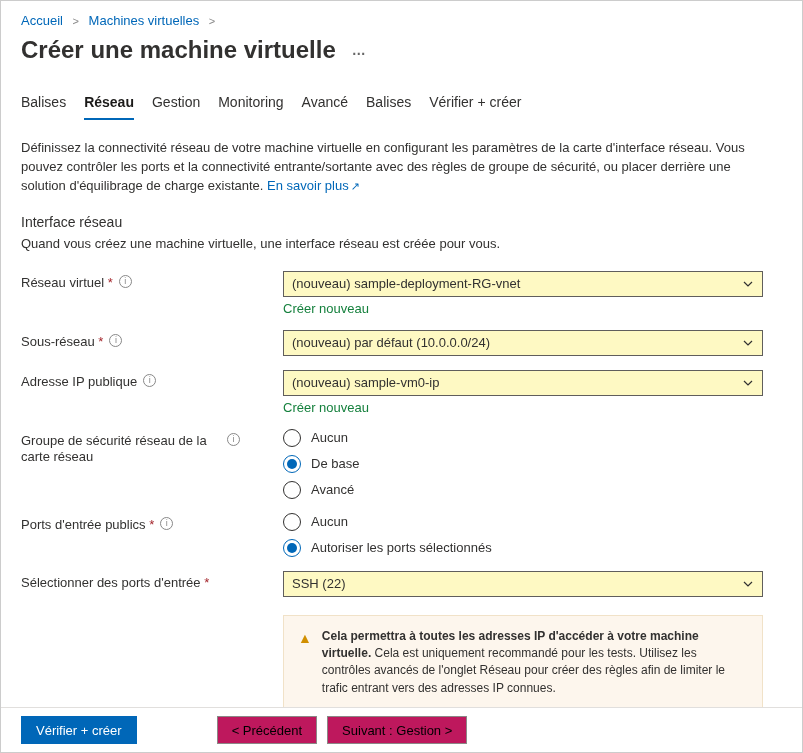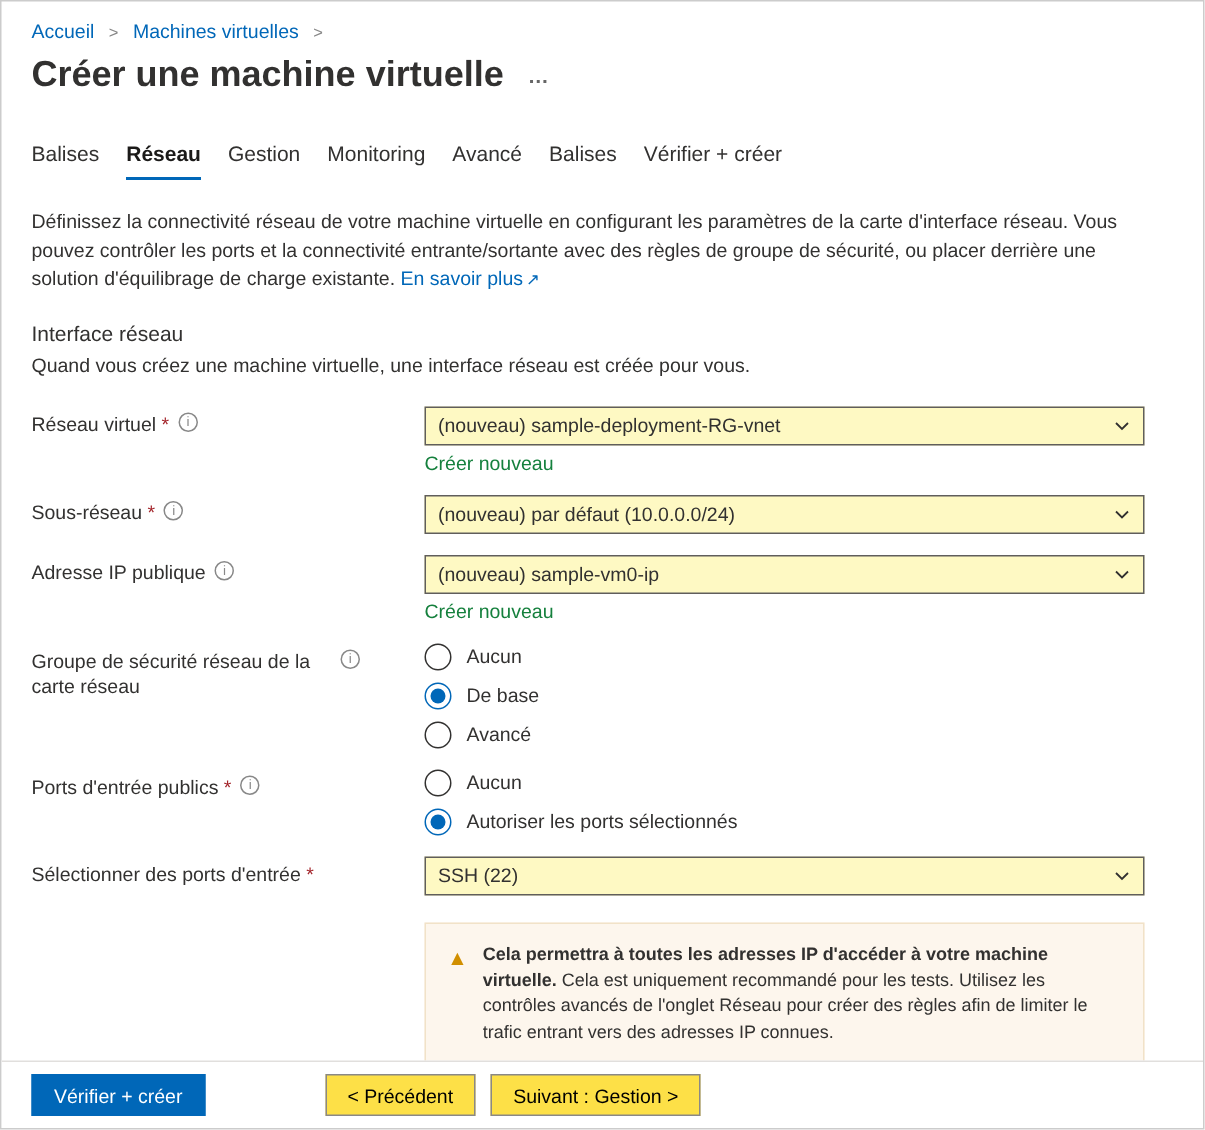--- a/index.html
+++ b/index.html
@@ -172,21 +172,21 @@
     gap: 10px;
     align-items: center;
     background: #fff;
   }
   .btn {
     height: 28px;
     padding: 0 14px;
     font-size: 13px;
     cursor: pointer;
     border: 1px solid #8a8886;
-    background: #fde047;
+    background: #be185d;
     display: inline-flex;
     align-items: center;
   }
   .btn.primary {
     background: #0067b8;
     color: #fff;
     border-color: #0067b8;
   }
   .footer-gap { width: 60px; }
 </style>

